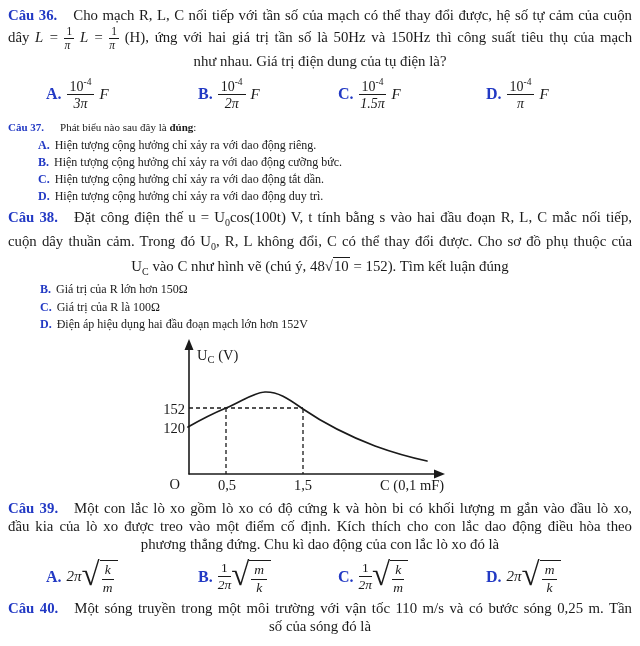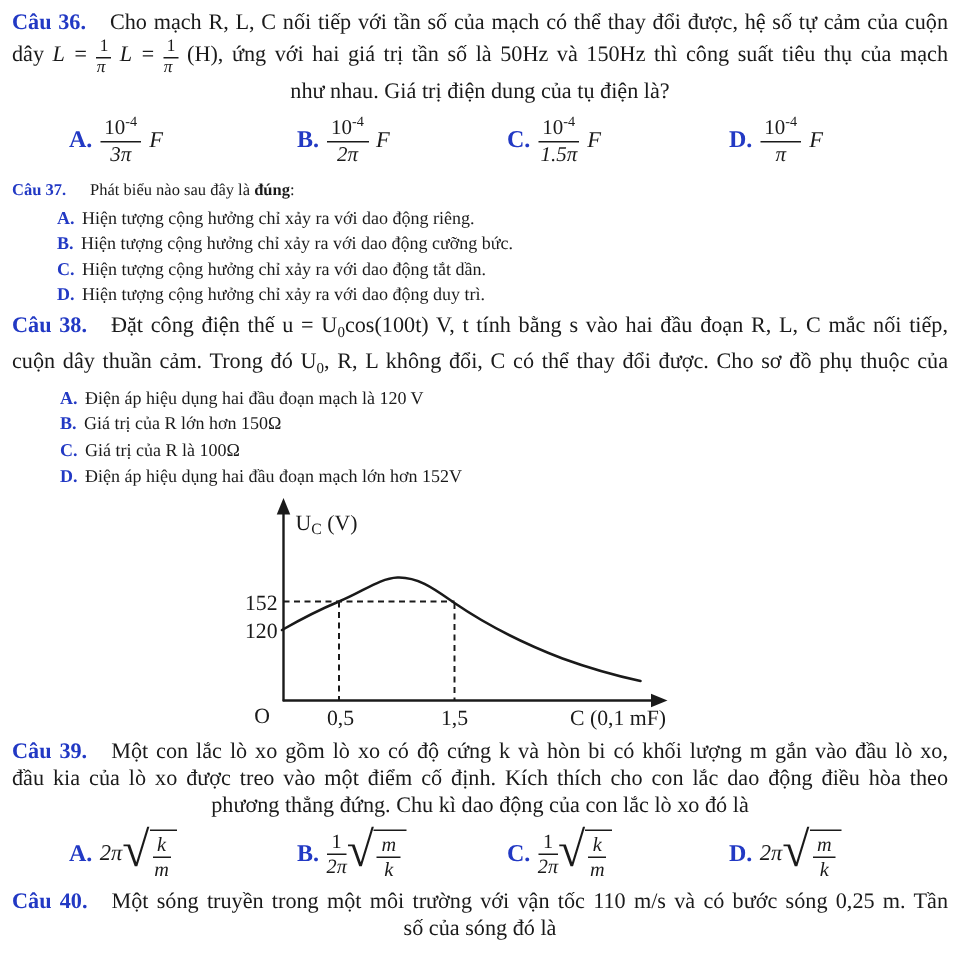--- a/index.html
+++ b/index.html
@@ -121,22 +121,22 @@
     <p class="optline"><b class="letter">A.</b><span>Hiện tượng cộng hưởng chỉ xảy ra với dao động riêng.</span></p>
     <p class="optline"><b class="letter">B.</b><span>Hiện tượng cộng hưởng chỉ xảy ra với dao động cưỡng bức.</span></p>
     <p class="optline"><b class="letter">C.</b><span>Hiện tượng cộng hưởng chỉ xảy ra với dao động tắt dần.</span></p>
     <p class="optline"><b class="letter">D.</b><span>Hiện tượng cộng hưởng chỉ xảy ra với dao động duy trì.</span></p>
   </section>
 
   <section class="q38">
     <p class="qp">
       <span class="jl"><b class="qlabel">Câu 38.</b><span>Đặt công điện thế u = U</span><sub class="s">0</sub><span>cos(100t) V, t tính bằng s vào hai đầu đoạn R, L, C mắc nối tiếp,</span></span>
       <span class="jl"><span>cuộn dây thuần cảm. Trong đó U</span><sub class="s">0</sub><span>, R, L không đổi, C có thể thay đổi được. Cho sơ đồ phụ thuộc của</span></span>
-    </p>
-    <p class="optline"><b class="letter">A.</b><span>Điện áp hiệu dụng hai đầu đoạn mạch là 120 V</span></p>
+      <span class="jl end"><span>U</span><sub class="s">C</sub><span> vào C như hình vẽ (chú ý, 48</span><span>√</span><span class="iradbody">10</span><span> = 152). Tìm kết luận đúng</span></span>
+    </p>
     <p class="optline"><b class="letter">B.</b><span>Giá trị của R lớn hơn 150Ω</span></p>
     <p class="optline"><b class="letter">C.</b><span>Giá trị của R là 100Ω</span></p>
     <p class="optline"><b class="letter">D.</b><span>Điện áp hiệu dụng hai đầu đoạn mạch lớn hơn 152V</span></p>
 
     <div class="chart-wrap">
       <svg width="480" height="158" viewBox="0 0 480 158">
 
         <line x1="37" y1="9" x2="37" y2="136.5" stroke="#1a1a1a" stroke-width="1.6"></line>
         <line x1="36.5" y1="136" x2="284" y2="136" stroke="#1a1a1a" stroke-width="1.6"></line>
         <polygon points="37,1 32.5,12 41.5,12" fill="#1a1a1a"></polygon>

